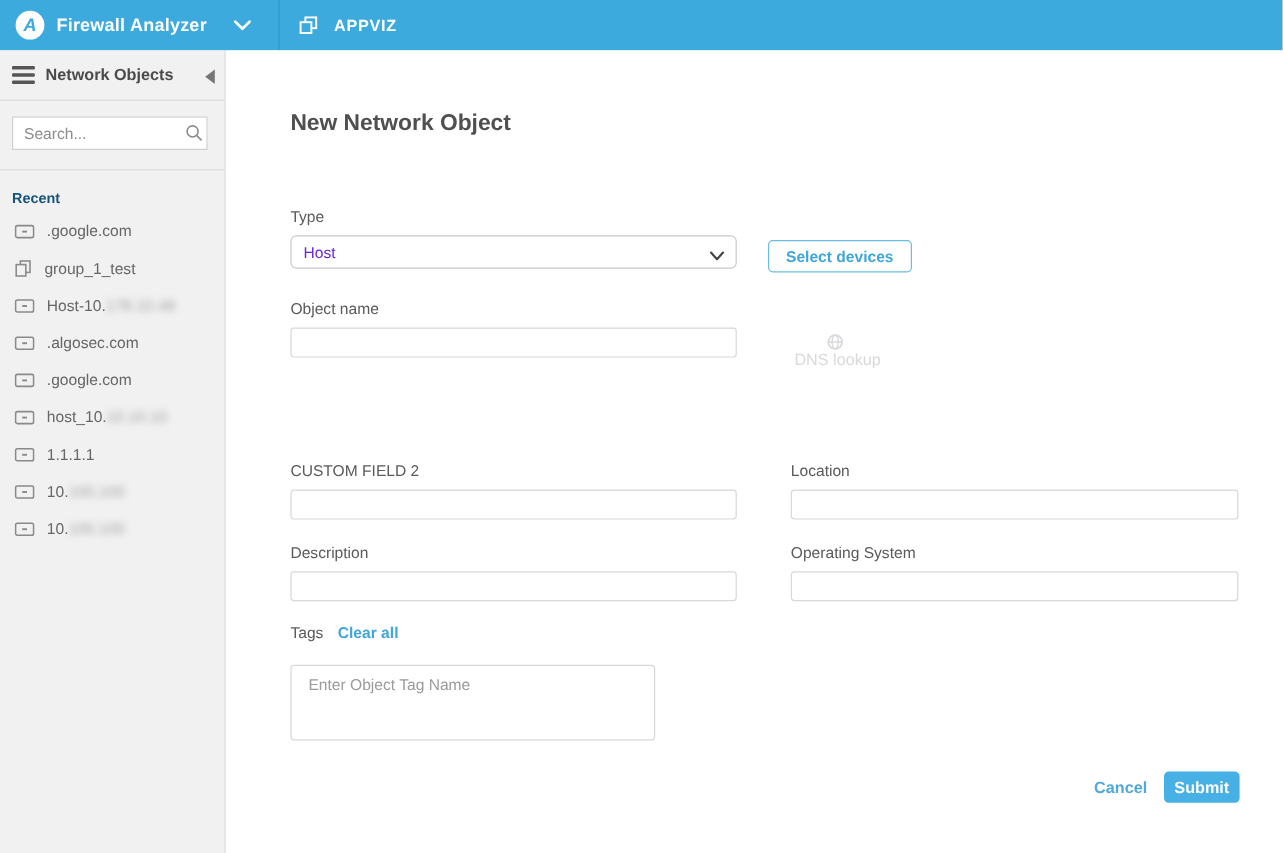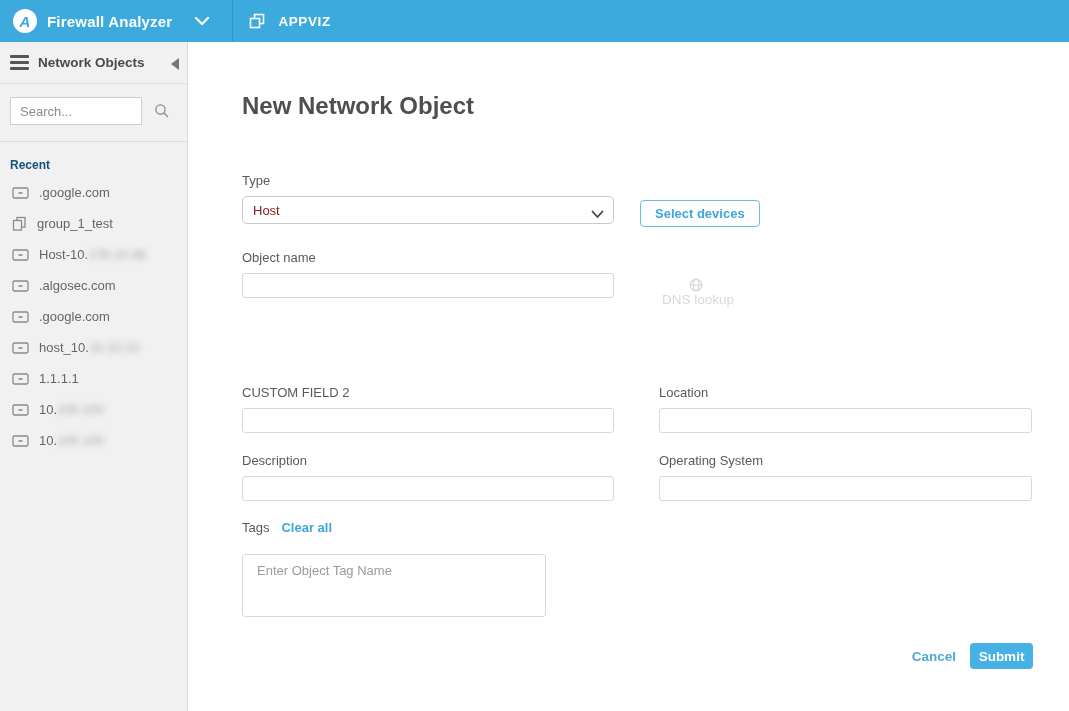--- a/index.html
+++ b/index.html
@@ -17,44 +17,44 @@
 
   
   .sidebar { position:absolute; left:0; top:42px; width:188px; height:669px; background:#f1f1f1; border-right:1px solid #dcdcdc; }
   .side-head { height:42px; display:flex; align-items:center; border-bottom:1px solid #ddd; position:relative; }
   .hamburger { margin-left:10px; width:19px; cursor:pointer; }
   .hamburger span { display:block; height:3px; background:#555; margin:3px 0; border-radius:1px; }
   .side-title { font-size:13.5px; font-weight:700; color:#4a4a4a; margin-left:9px; }
   .collapse-tri { position:absolute; right:8px; top:16px; width:0; height:0; border-top:6px solid transparent; border-bottom:6px solid transparent; border-right:8px solid #777; cursor:pointer; }
   .search-wrap { padding:13px 10px 16px 10px; border-bottom:1px solid #ddd; }
   .search-box { position:relative; }
-  .search-box input { width:132px; height:28px; border:1px solid #cfcfcf; background:#fff; font-size:13px; color:#1d4ed8; padding:0 28px 0 9px; font-family:"Liberation Sans", sans-serif; outline:none; }
+  .search-box input { width:163px; height:28px; border:1px solid #cfcfcf; background:#fff; font-size:13px; color:#1d4ed8; padding:0 28px 0 9px; font-family:"Liberation Sans", sans-serif; outline:none; }
   .search-box input::placeholder { color:#8d8d8d; }
   .search-icon { position:absolute; right:7px; top:6px; }
   .recent-label { font-size:12px; font-weight:700; color:#15537b; margin:16px 0 5px 10px; }
   .side-item { display:flex; align-items:center; height:31px; padding-left:12px; cursor:pointer; }
   .side-item svg { flex:0 0 auto; }
   .side-label { font-size:13px; color:#666; margin-left:10px; white-space:nowrap; }
   .blur { filter:blur(3px); color:#8f8f8f; opacity:.8; }
 
   
   .main { position:absolute; left:189px; top:42px; width:880px; height:669px; background:#fff; }
-  .page-title { position:absolute; left:53px; top:50px; font-size:24px; font-weight:700; color:#4f4f4f; }
+  .page-title { position:absolute; left:53px; top:50px; font-size:19px; font-weight:700; color:#4f4f4f; }
 
   .field { position:absolute; }
   .field label { display:block; font-size:13px; color:#5a5a5a; margin-bottom:8px; }
   .txt { width:372px; height:25px; border:1px solid #d8d8d8; border-radius:3px; background:#fff; font-size:13px; color:#444; padding:0 8px; font-family:"Liberation Sans", sans-serif; outline:none; }
   .txt.wide { width:373px; }
 
   .col1 { left:53px; } .col2 { left:470px; }
   .row-type { top:131px; } .row-name { top:208px; } .row-ip { top:276px; }
   .row-custom { top:343px; } .row-desc { top:411px; } .row-tags { top:478px; }
 
   .select-wrap { position:relative; width:372px; }
-  .select-wrap select { appearance:none; -webkit-appearance:none; width:372px; height:28px; border:1px solid #c9c9c9; border-radius:5px; background:#fff; font-size:13px; color:#7f1d1d; padding:0 30px 0 10px; font-family:"Liberation Sans", sans-serif; outline:none; cursor:pointer; }
+  .select-wrap select { appearance:none; -webkit-appearance:none; width:372px; height:28px; border:1px solid #c9c9c9; border-radius:5px; background:#fff; font-size:13px; color:#6d28d9; padding:0 30px 0 10px; font-family:"Liberation Sans", sans-serif; outline:none; cursor:pointer; }
   .select-chevron { position:absolute; right:10px; top:9px; pointer-events:none; }
 
   .select-devices-btn { position:absolute; left:451px; top:158px; height:27px; padding:0 14px; background:#fff; border:1px solid #69bce4; border-radius:4px; color:#3fa6da; font-size:13px; font-weight:600; font-family:"Liberation Sans", sans-serif; cursor:pointer; }
 
   .dns-lookup { position:absolute; left:469px; top:236px; display:flex; align-items:center; color:#d9d9dc; font-size:13.5px; cursor:default;flex-direction:column; }
   .dns-lookup span { margin-left:4px; }
 
   .tags-head { display:flex; align-items:baseline; margin-bottom:19px; }
   .tags-head label { margin:0; }
   .clear-all { font-size:13px; font-weight:600; color:#3fa6da; margin-left:12px; text-decoration:none; cursor:pointer; }

